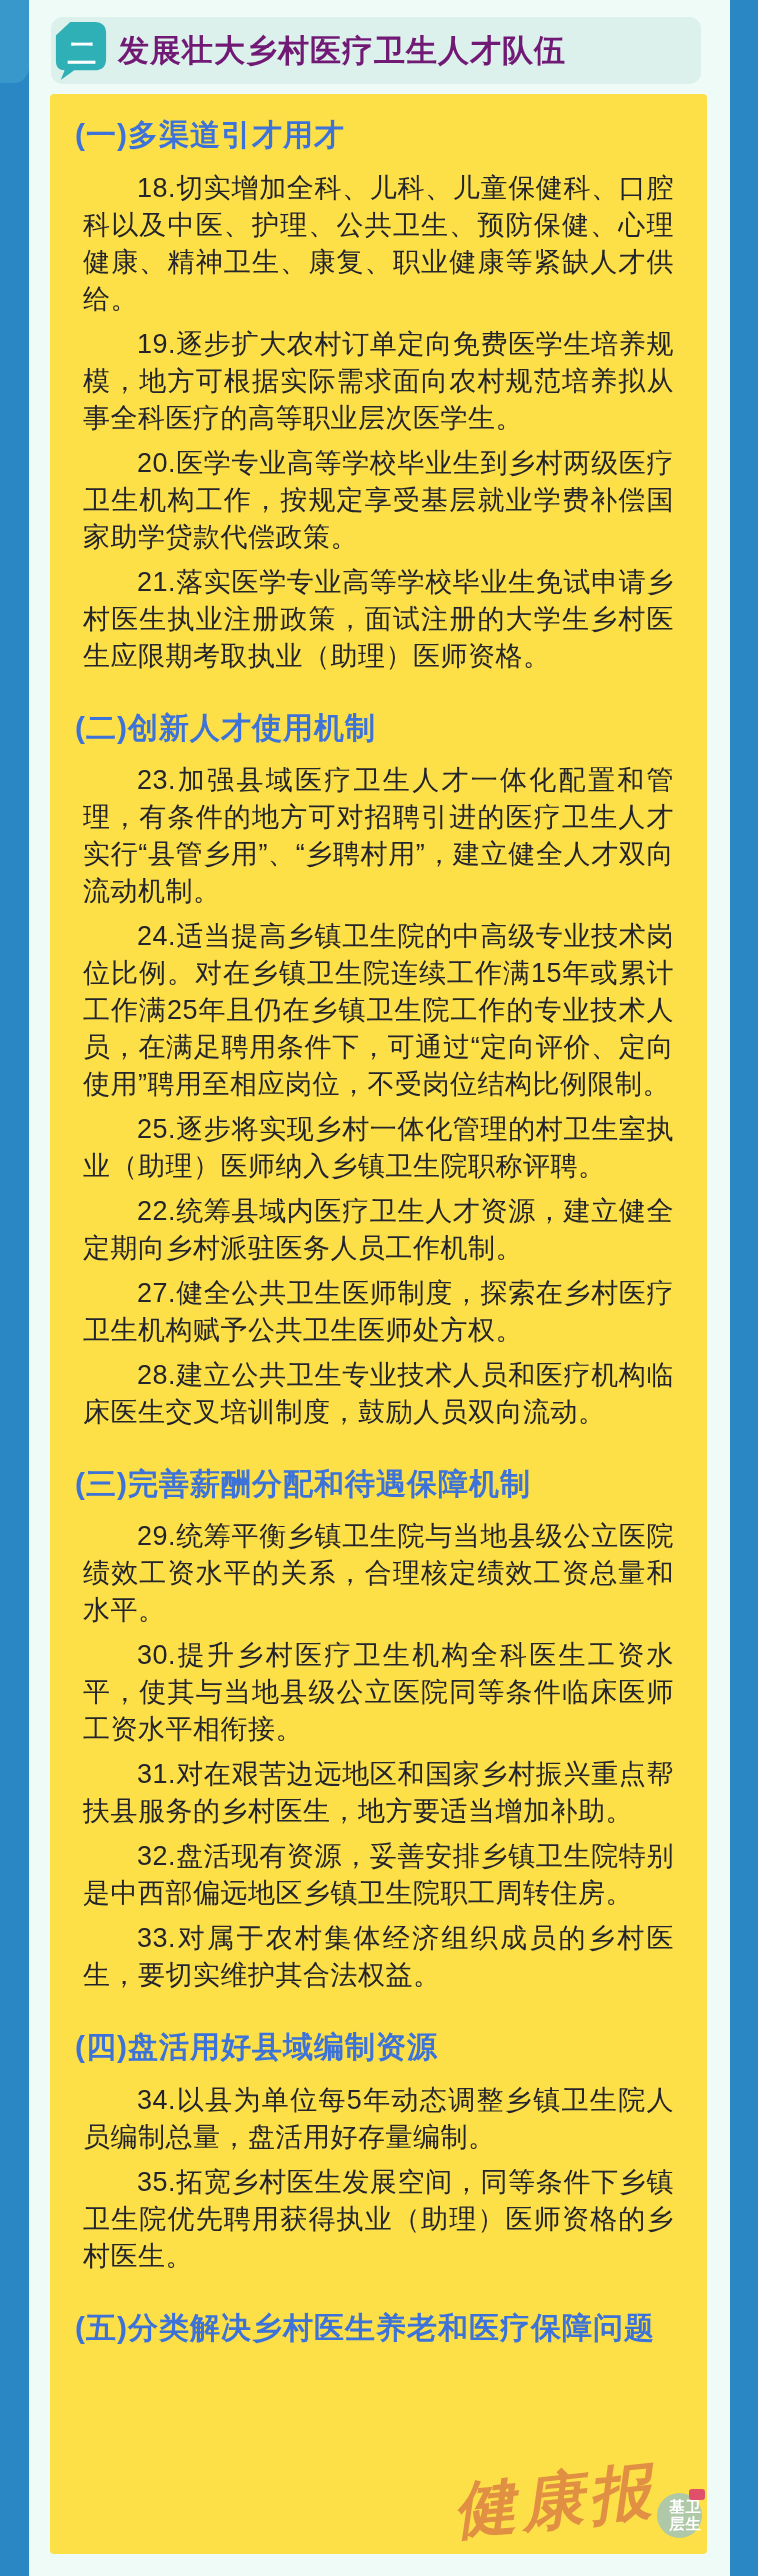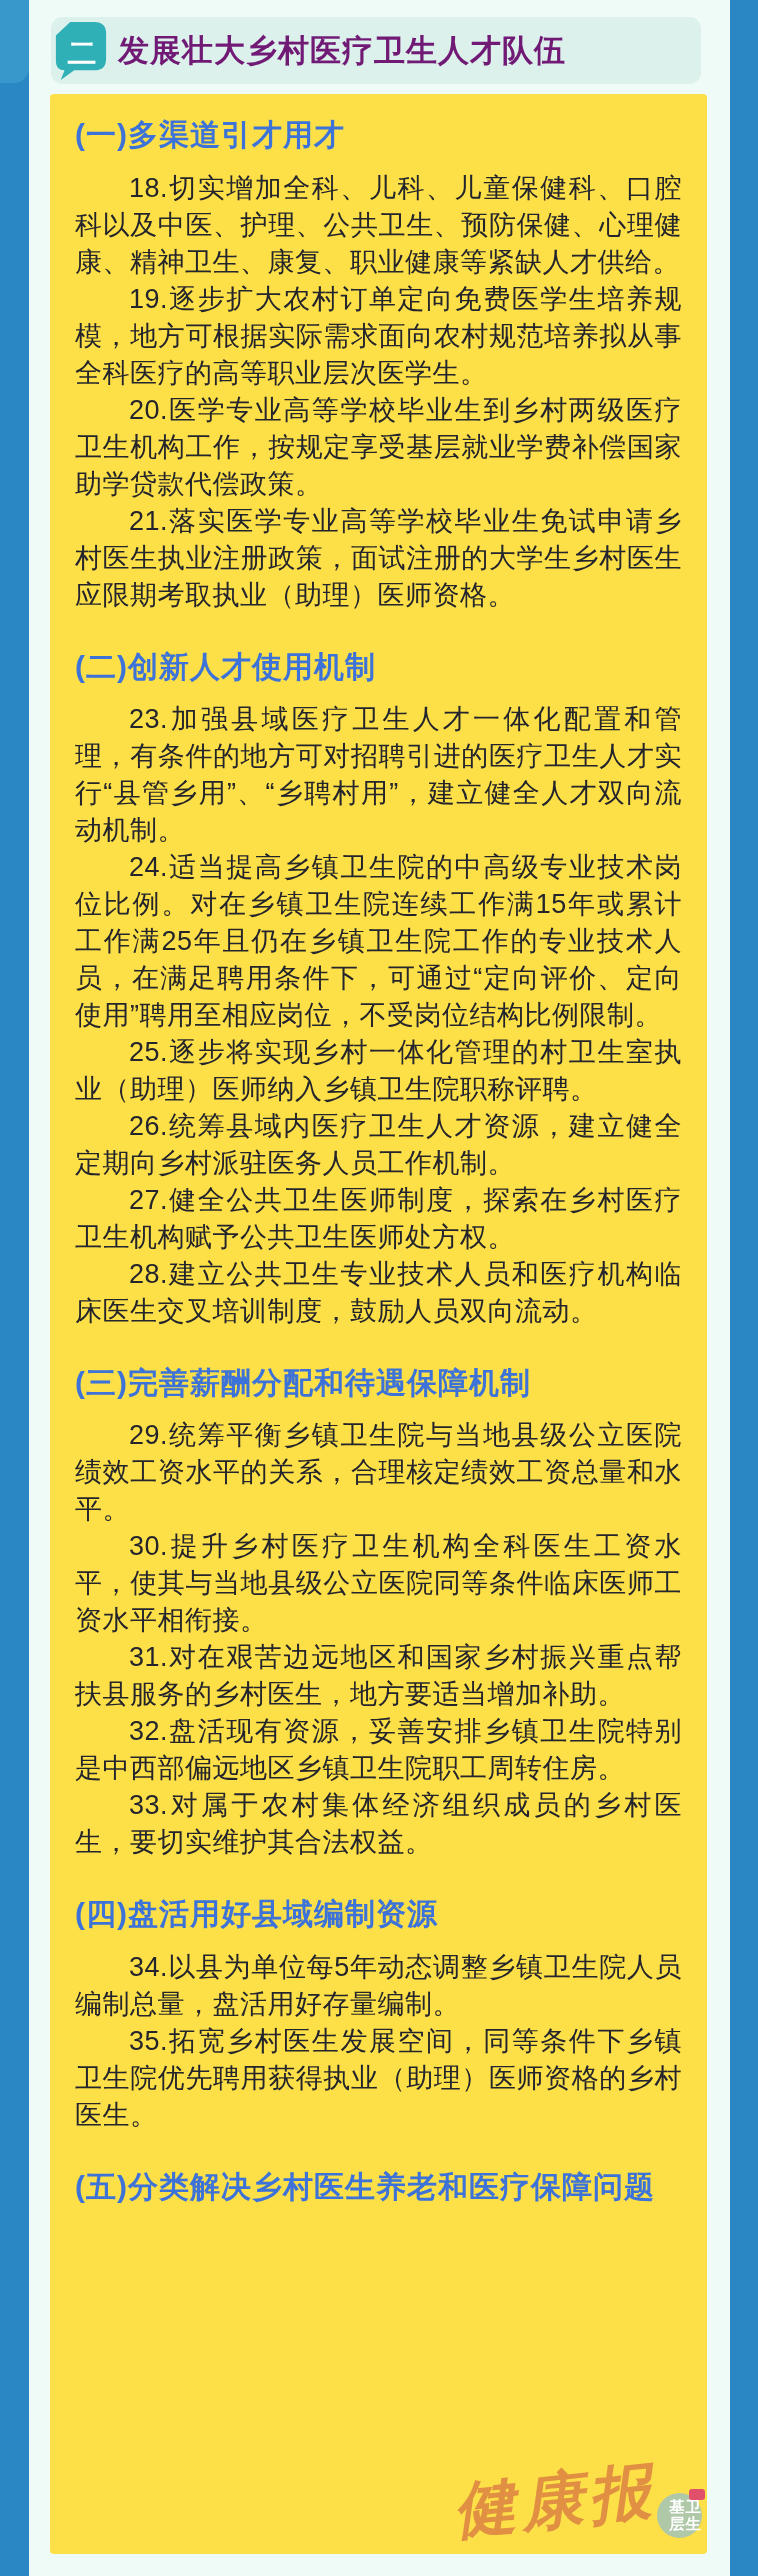--- a/index.html
+++ b/index.html
@@ -31,21 +31,21 @@
     position:absolute;left:50px;top:94px;width:657px;height:2460px;
     box-sizing:border-box;padding:17.4px 25px 25px;
     background:#fde047;border-radius:3.9px;overflow:hidden;
   }
   .section-heading{
     color:#3d73d8;font-size:30px;font-weight:bold;letter-spacing:1px;
     margin:33px 0 15.4px;line-height:39px;
   }
   .section:first-child .section-heading{margin-top:3.9px;}
   .para{
-    margin:0;color:#24242c;font-size:27px;line-height:37px;
+    margin:8px;color:#24242c;font-size:27px;line-height:37px;
     text-align:justify;text-indent:2em;letter-spacing:0.5px;
   }
 
   .watermark{
     position:absolute;left:453px;top:2466px;width:222px;
     color:rgba(198,62,62,0.5);font-size:62px;line-height:67px;
     font-family:"DejaVu Serif",serif;font-style:italic;font-weight:bold;
     letter-spacing:5.8px;transform:rotate(-6deg);white-space:nowrap;pointer-events:none;
   }
   .site-logo{
@@ -86,21 +86,21 @@
     <p class="para">19.逐步扩大农村订单定向免费医学生培养规模，地方可根据实际需求面向农村规范培养拟从事全科医疗的高等职业层次医学生。</p>
     <p class="para">20.医学专业高等学校毕业生到乡村两级医疗卫生机构工作，按规定享受基层就业学费补偿国家助学贷款代偿政策。</p>
     <p class="para">21.落实医学专业高等学校毕业生免试申请乡村医生执业注册政策，面试注册的大学生乡村医生应限期考取执业（助理）医师资格。</p>
   </div>
 
   <div class="section">
     <div class="section-heading">(二)创新人才使用机制</div>
     <p class="para">23.加强县域医疗卫生人才一体化配置和管理，有条件的地方可对招聘引进的医疗卫生人才实行“县管乡用”、“乡聘村用”，建立健全人才双向流动机制。</p>
     <p class="para">24.适当提高乡镇卫生院的中高级专业技术岗位比例。对在乡镇卫生院连续工作满15年或累计工作满25年且仍在乡镇卫生院工作的专业技术人员，在满足聘用条件下，可通过“定向评价、定向使用”聘用至相应岗位，不受岗位结构比例限制。</p>
     <p class="para">25.逐步将实现乡村一体化管理的村卫生室执业（助理）医师纳入乡镇卫生院职称评聘。</p>
-    <p class="para">26.统筹县域内医疗卫生人才资源，建立健全定期向乡村派驻医务人员工作机制。</p>
+    <p class="para">22.统筹县域内医疗卫生人才资源，建立健全定期向乡村派驻医务人员工作机制。</p>
     <p class="para">27.健全公共卫生医师制度，探索在乡村医疗卫生机构赋予公共卫生医师处方权。</p>
     <p class="para">28.建立公共卫生专业技术人员和医疗机构临床医生交叉培训制度，鼓励人员双向流动。</p>
   </div>
 
   <div class="section">
     <div class="section-heading">(三)完善薪酬分配和待遇保障机制</div>
     <p class="para">29.统筹平衡乡镇卫生院与当地县级公立医院绩效工资水平的关系，合理核定绩效工资总量和水平。</p>
     <p class="para">30.提升乡村医疗卫生机构全科医生工资水平，使其与当地县级公立医院同等条件临床医师工资水平相衔接。</p>
     <p class="para">31.对在艰苦边远地区和国家乡村振兴重点帮扶县服务的乡村医生，地方要适当增加补助。</p>
     <p class="para">32.盘活现有资源，妥善安排乡镇卫生院特别是中西部偏远地区乡镇卫生院职工周转住房。</p>

